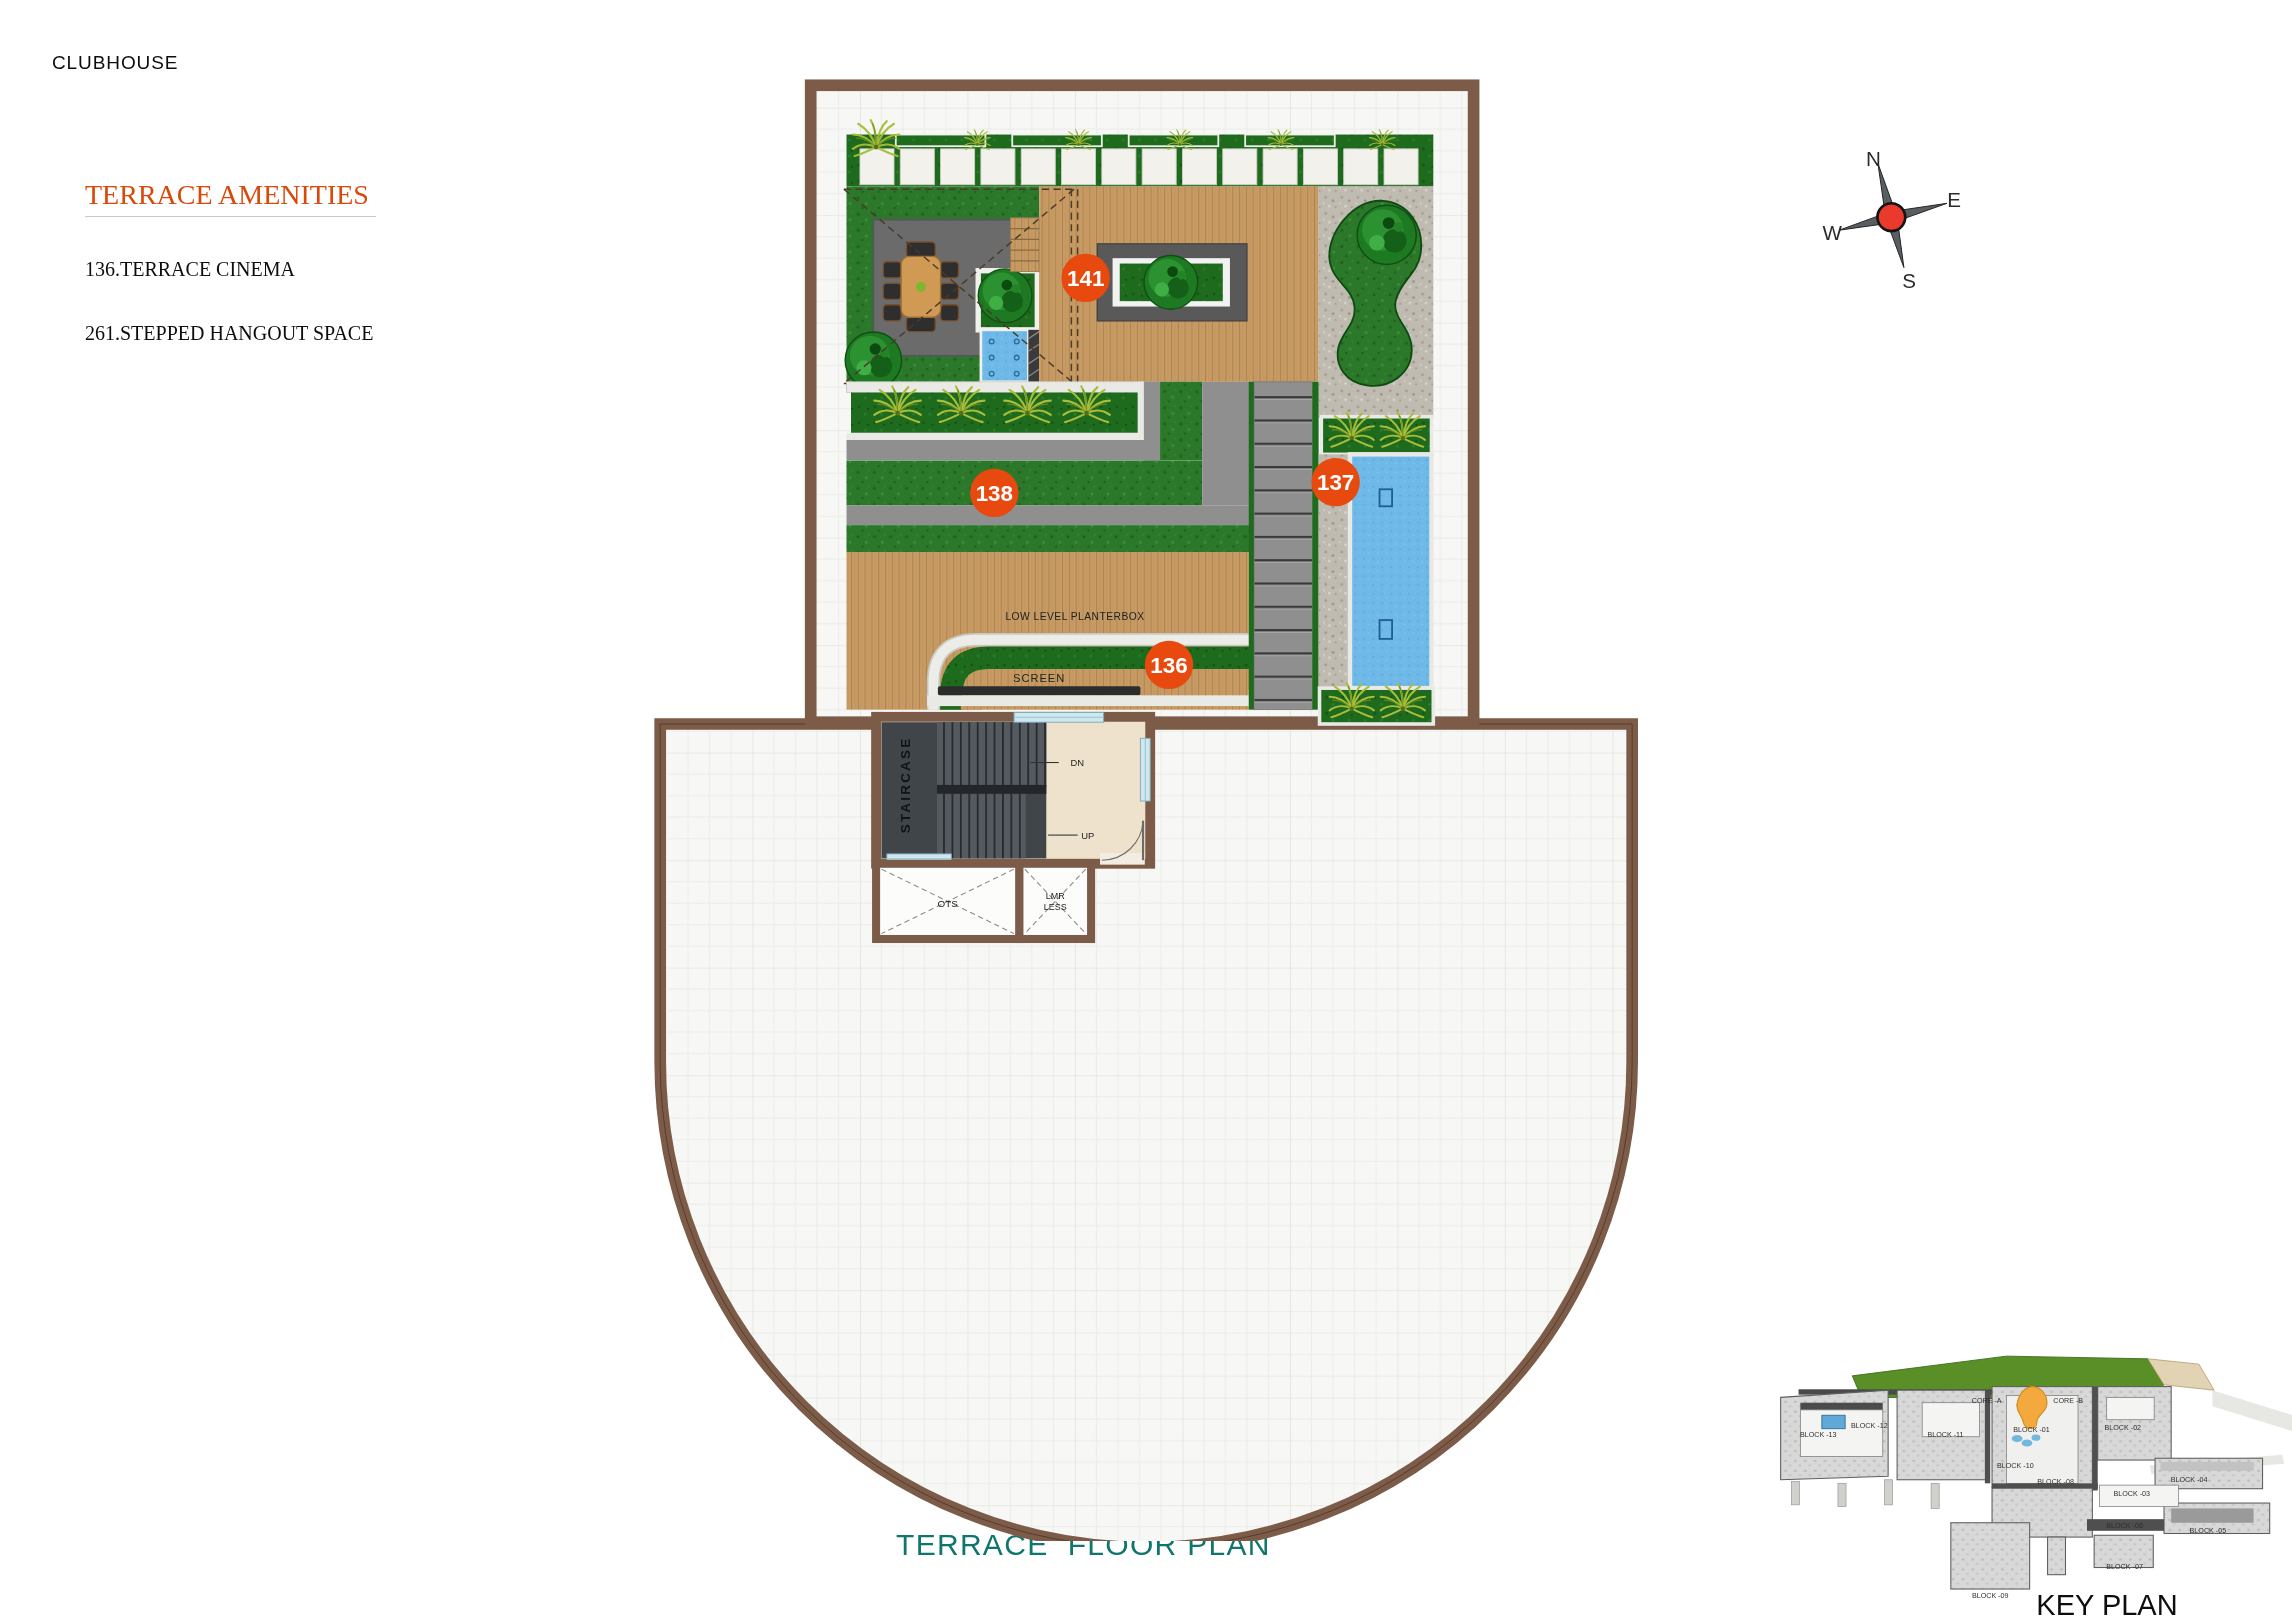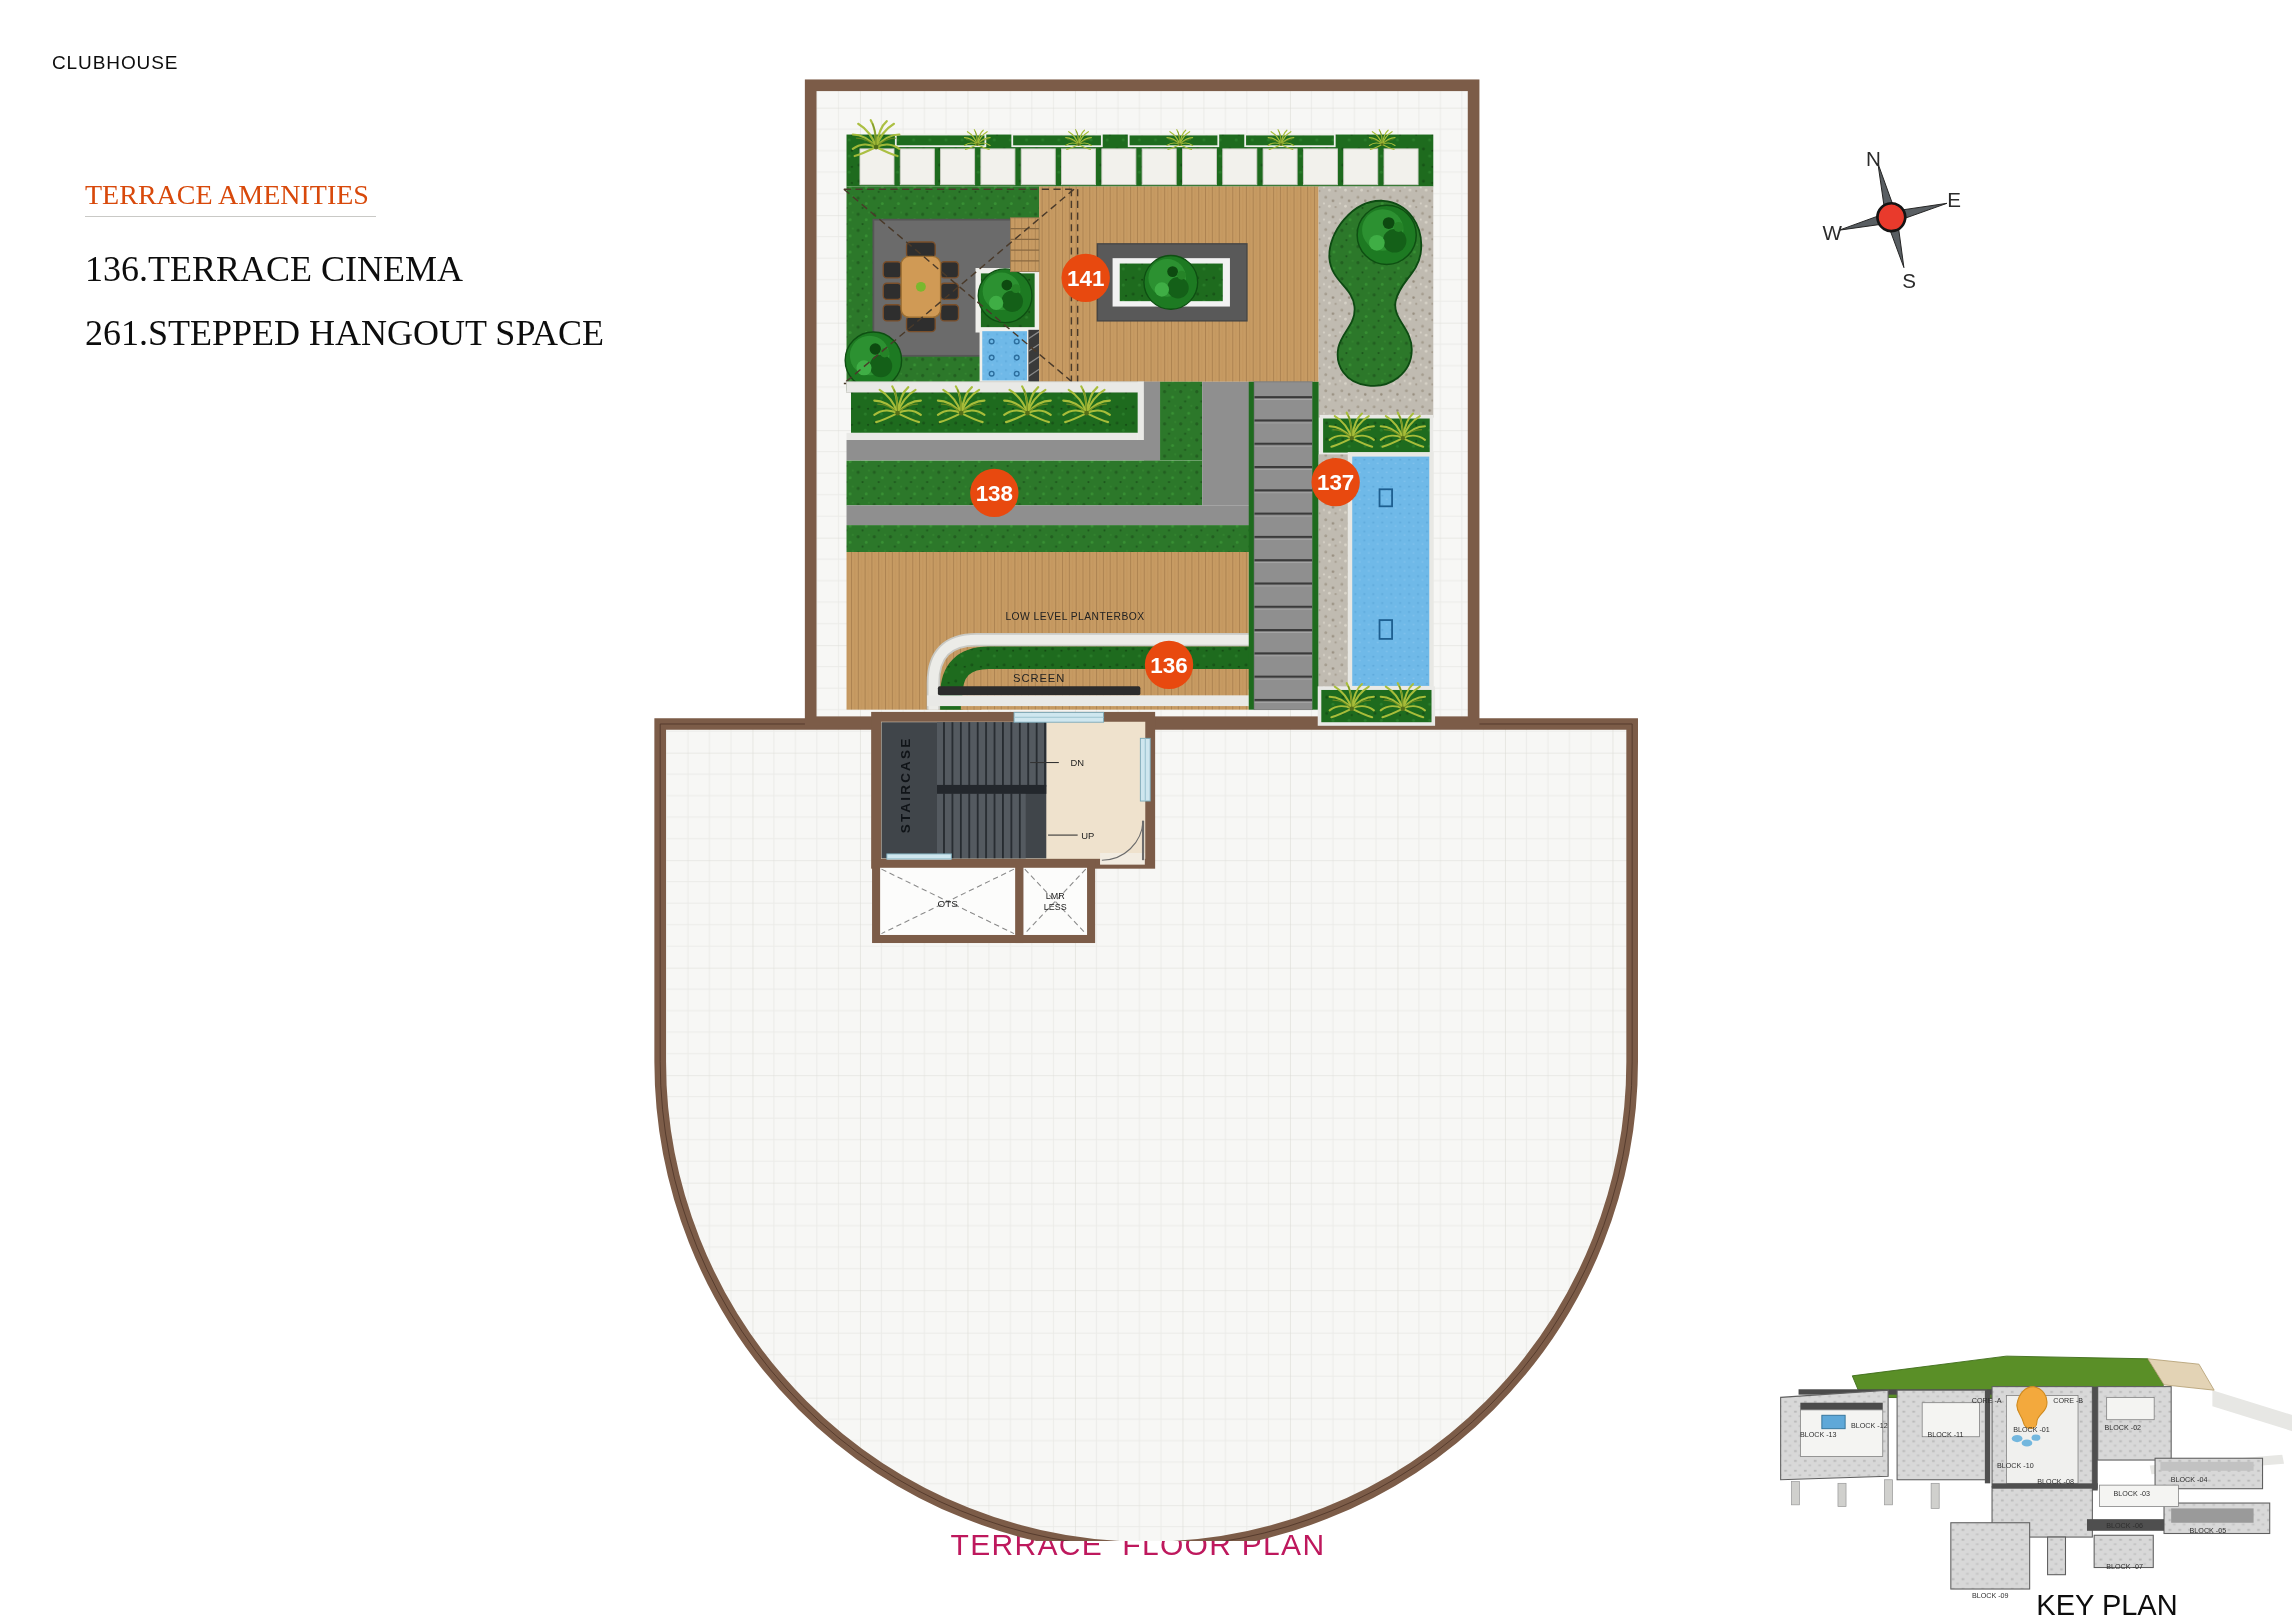--- a/index.html
+++ b/index.html
@@ -4,23 +4,23 @@
 <style>
   html,body{margin:0;padding:0;background:#ffffff;}
   body{width:2293px;height:1620px;position:relative;overflow:hidden;
        font-family:"Liberation Sans", sans-serif;color:#111;}
   .abs{position:absolute;}
   #clubhouse-title{left:52px;top:52px;font-size:19px;letter-spacing:0.9px;color:#0d0d0d;}
   #legend{left:85px;top:179px;font-family:Liberation Serif, serif;}
   #legend-heading{font-size:28px;color:#D8490B;display:inline-block;
                   padding-bottom:5.4px;border-bottom:0.9px solid #c9c9c6;padding-right:7.2px;}
   #legend-list{list-style:none;margin:19.7px 0 0 0;padding:0;}
-  #legend-list li{font-size:36px;line-height:64px;color:#0d0d0d;white-space:pre;}
-  #plan-title{left:896px;top:1528px;width:484px;text-align:center;font-size:30px;
-              letter-spacing:1.3px;color:#be185d;white-space:pre;}
+  #legend-list li{font-size:20px;line-height:64px;color:#0d0d0d;white-space:pre;}
+  #plan-title{left:896px;top:1528px;width:484px;text-align:left;font-size:30px;
+              letter-spacing:1.3px;color:#0f766e;white-space:pre;}
   #keyplan-title{left:2013px;top:1589px;width:188px;text-align:center;font-size:29px;color:#0d0d0d;}
   svg{position:absolute;display:block;}
   svg text{font-family:"Liberation Sans", sans-serif;}
   .badge-text{fill:#ffffff;font-weight:bold;font-size:25px;text-anchor:middle;}
   .ann{fill:#222;text-anchor:middle;}
   .kp-label{fill:#2e2e2e;font-size:8px;text-anchor:middle;}
 </style>
 </head>
 <body>
 

